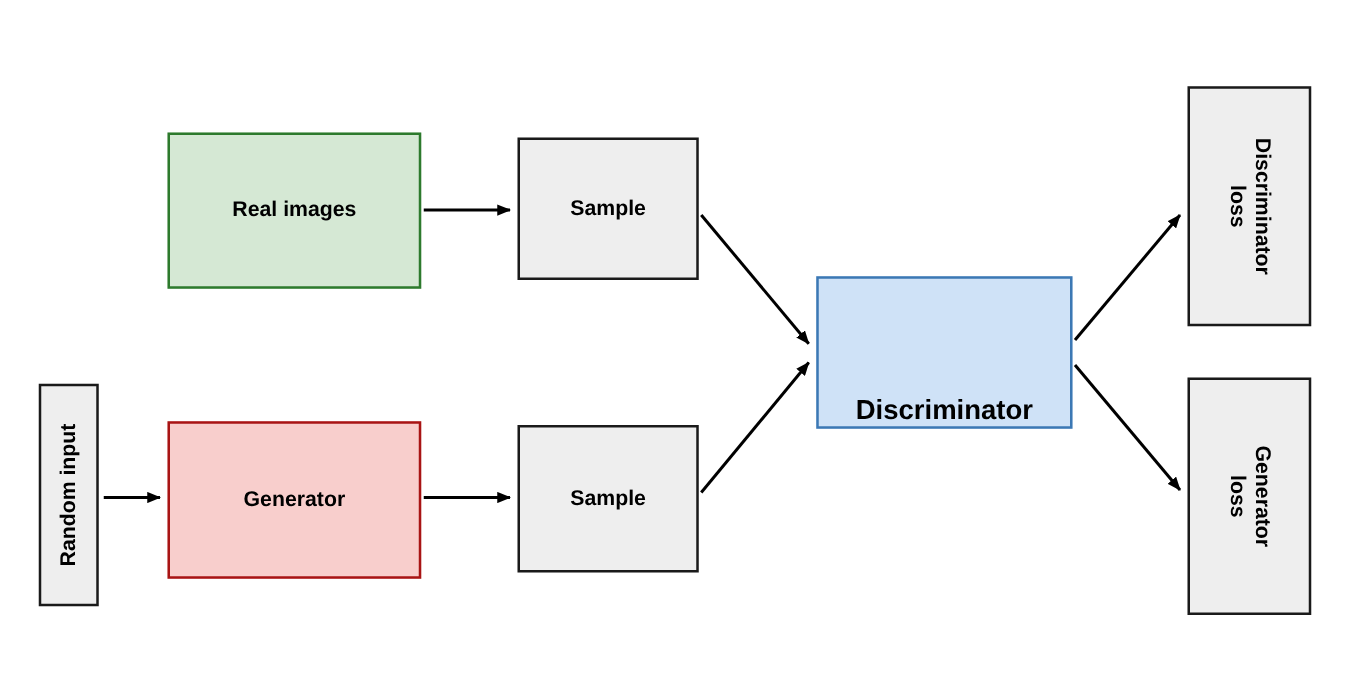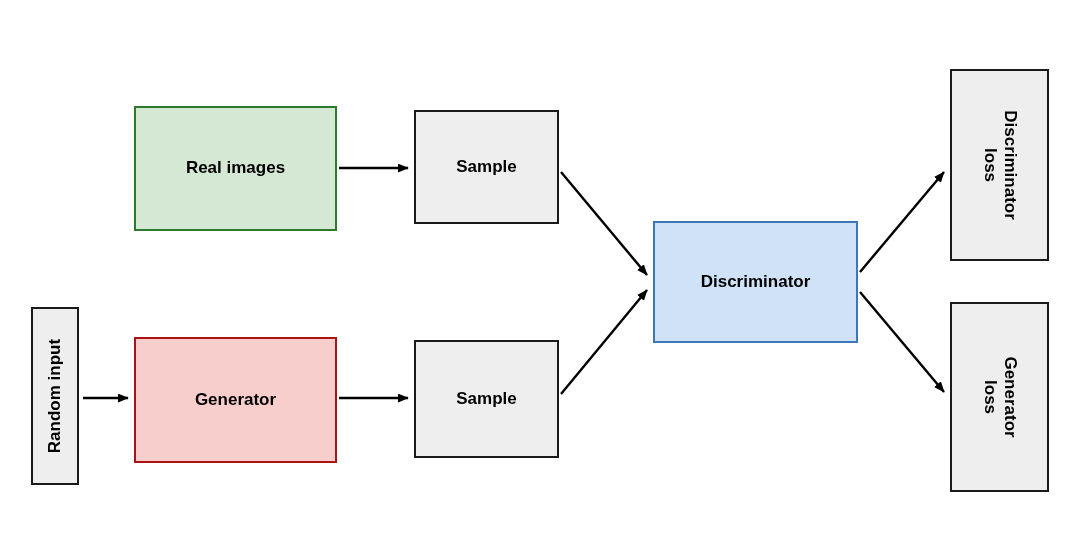--- a/index.html
+++ b/index.html
@@ -78,21 +78,22 @@
     left: 414px; top: 340px; width: 145px; height: 118px;
     background: #eeeeee;
     border: 2px solid #1a1a1a;
     font-size: 17px;
   }
 
   .node-discriminator {
     left: 653px; top: 221px; width: 205px; height: 122px;
     background: #cfe2f7;
     border: 2px solid #3c78b4;
-    font-size: 17px;
+    font-size: 22px;
+    align-items: flex-end;
   }
 
   .node-discriminator-loss {
     left: 950px; top: 69px; width: 99px; height: 192px;
     background: #eeeeee;
     border: 2px solid #1a1a1a;
     font-size: 17px;
   }
 
   .node-generator-loss {

